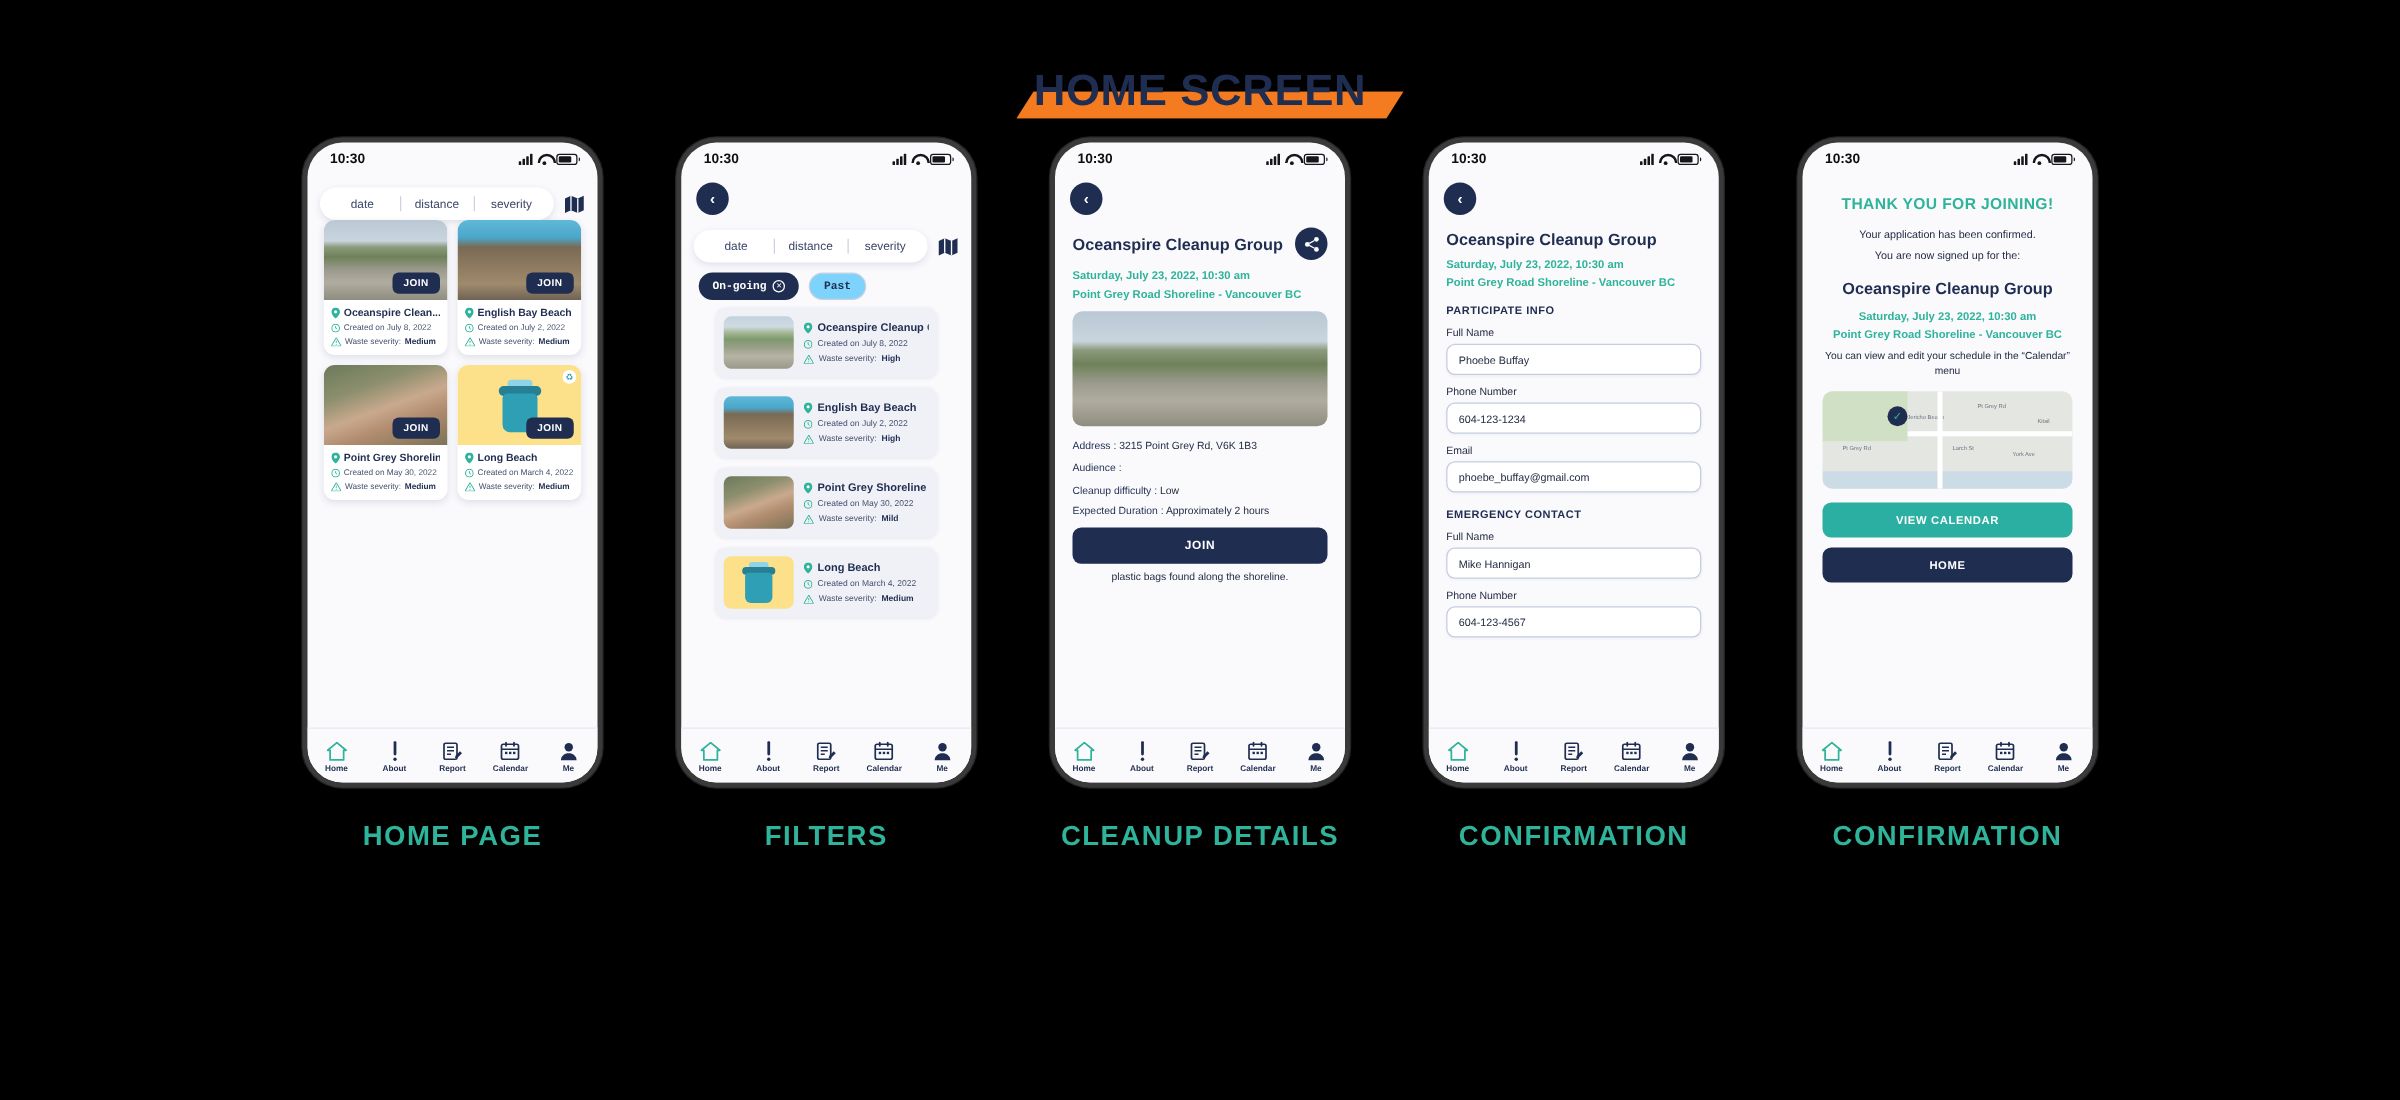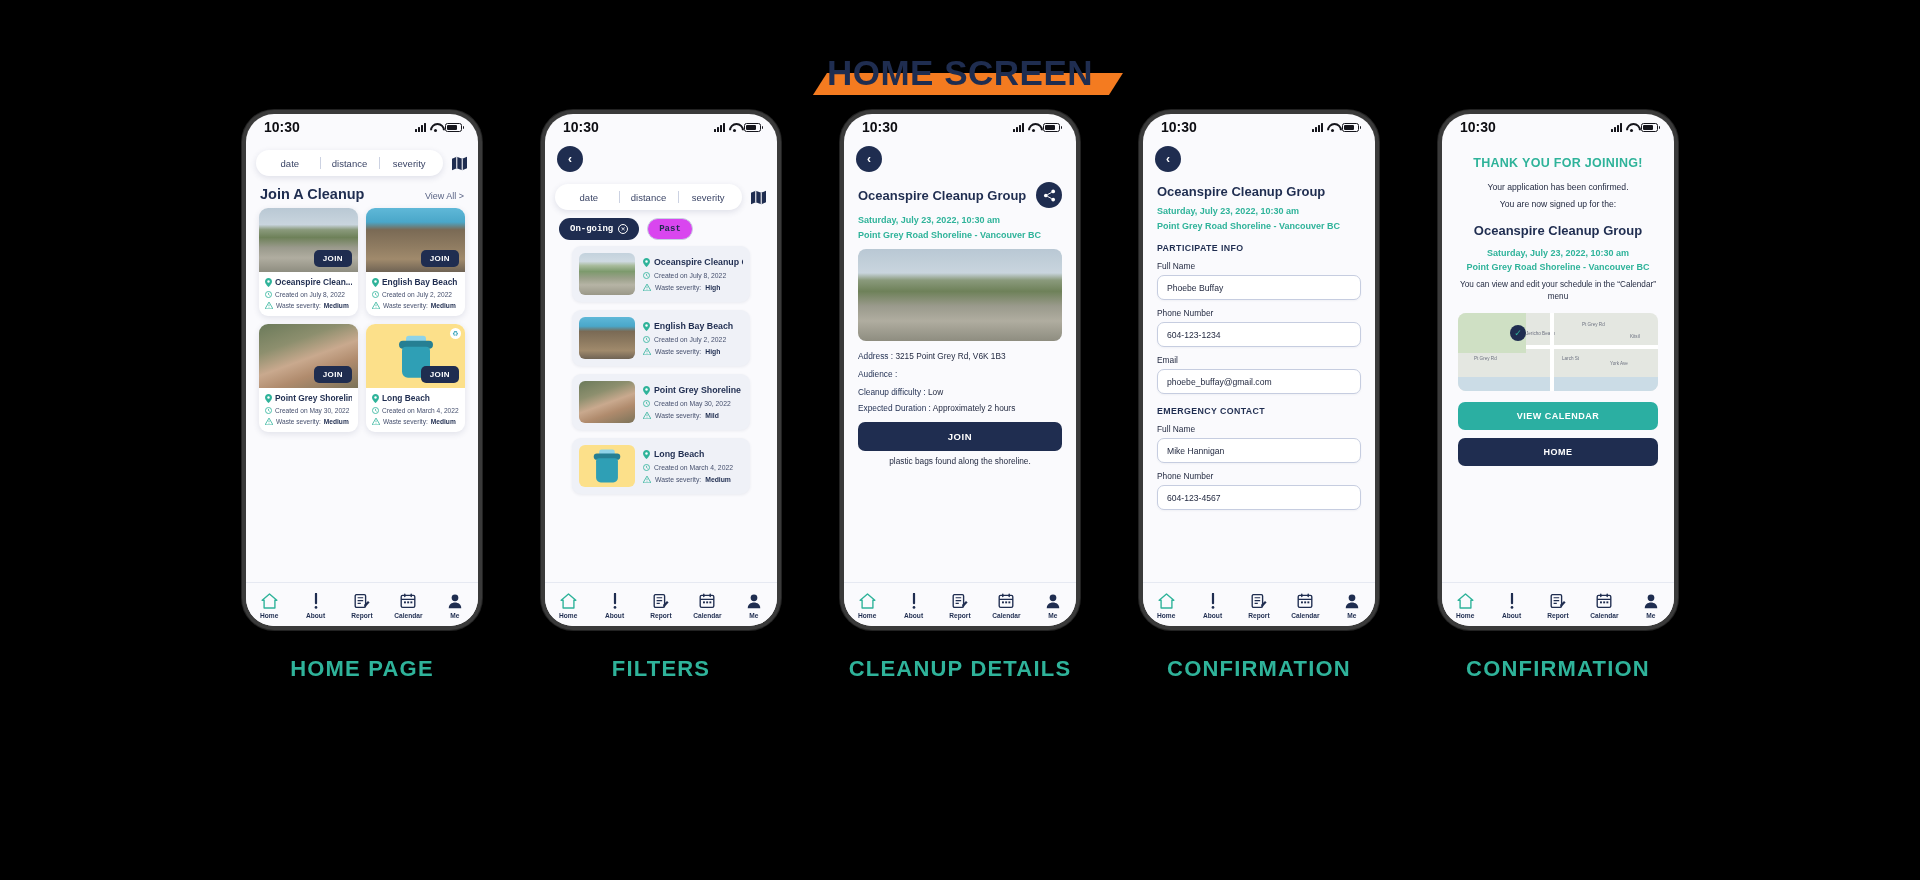--- a/index.html
+++ b/index.html
@@ -55,21 +55,21 @@
     overflow: hidden;
     position: relative;
     display: flex; flex-direction: column;
   }
 
   
   .statusbar {
     height: 26px; flex: 0 0 26px;
     display: flex; align-items: center; justify-content: space-between;
     padding: 0 16px 0 18px;
-    font-size: 14px; font-weight: 700; color: #0d0d12;
+    font-size: 11px; font-weight: 700; color: #0d0d12;
   }
   .status-icons { display: flex; align-items: flex-end; gap: 4px; }
   .sig { display: flex; align-items: flex-end; gap: 1px; height: 9px; }
   .sig i { display:block; width: 2px; background: #15151c; border-radius: .5px; }
   .sig i:nth-child(1){height:3px}.sig i:nth-child(2){height:5px}
   .sig i:nth-child(3){height:7px}.sig i:nth-child(4){height:9px}
   .wifi { width: 11px; height: 9px; position: relative; }
   .wifi:before{
     content:""; position:absolute; left:0; top:0; width:11px; height:11px;
     border:2px solid #15151c; border-radius:50%;
@@ -153,21 +153,21 @@
     margin: 6px 0 0 12px; font-size: 12px; font-weight: 700;
   }
 
   
   .pill-row { display:flex; gap: 8px; padding: 8px 14px 4px; font-family: Liberation Mono, monospace; }
   .pill {
     font-size: 9px; font-weight: 700; border-radius: 14px;
     padding: 5px 11px; display:flex; align-items:center; gap:5px;
   }
   .pill.on { background: #1F2D50; color: #fff; }
-  .pill.off { background:#d946ef; color:#1F2D50; border: 1px solid #c9d0e2; }
+  .pill.off { background:#7dd3fc; color:#1F2D50; border: 1px solid #c9d0e2; }
   .xcirc { width: 10px; height: 10px; border: 1px solid #fff; border-radius: 50%;
            display:flex;align-items:center;justify-content:center;font-size:7px;line-height:1;}
 
   
   .list { padding: 2px 27px 0; display:flex; flex-direction: column; gap: 8px; }
   .row { background: #EFF1F7; border-radius: 9px; display:flex; gap: 8px; padding: 7px; align-items:center;
          box-shadow: 0 1px 3px rgba(40,50,90,.08);}
   .row-thumb { width: 56px; height: 42px; border-radius: 6px; flex: 0 0 56px; }
   .row-info { flex: 1; min-width: 0; }
   .row-title { font-size: 8.8px; font-weight: 700; color: #1F2D50; display:flex; align-items:center; gap:4px; white-space:nowrap; overflow:hidden;}
@@ -291,24 +291,20 @@
               <div class="opt">date</div>
               <div class="opt">distance</div>
               <div class="opt">severity</div>
             </div>
             <svg class="map-ic" viewBox="0 0 24 22">
               <path d="M1 4 L8 1 L16 4 L23 1 L23 18 L16 21 L8 18 L1 21 Z" fill="#1F2D50"></path>
               <path d="M8 1 L8 18 M16 4 L16 21" stroke="#FAFAFD" stroke-width="1.6"></path>
             </svg>
           </div>
 
-          <div class="sec-head">
-            <div class="sec-title">Join A Cleanup</div>
-            <div class="sec-link">View All &gt;</div>
-          </div>
 
           <div class="cards">
 
             <div class="card">
               <div class="card-img ph-shore">
                 <div class="join-btn">JOIN</div>
               </div>
               <div class="card-body">
                 <div class="card-title">
                   <svg class="pin" viewBox="0 0 10 13">

